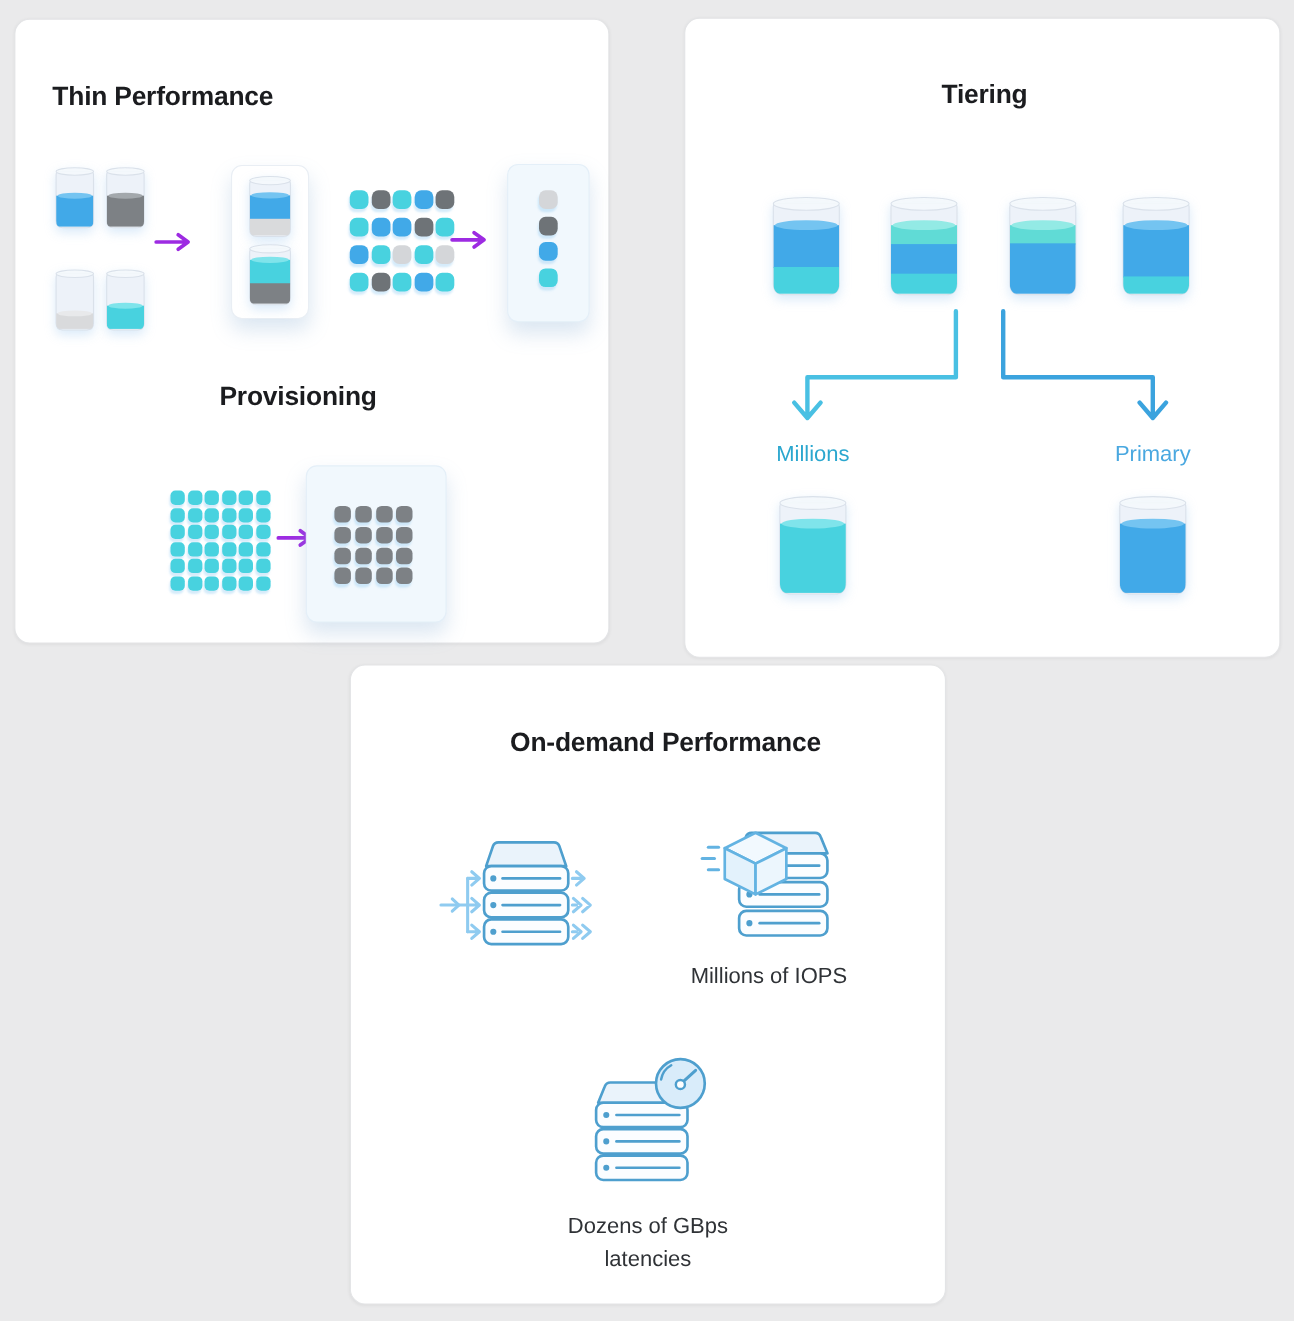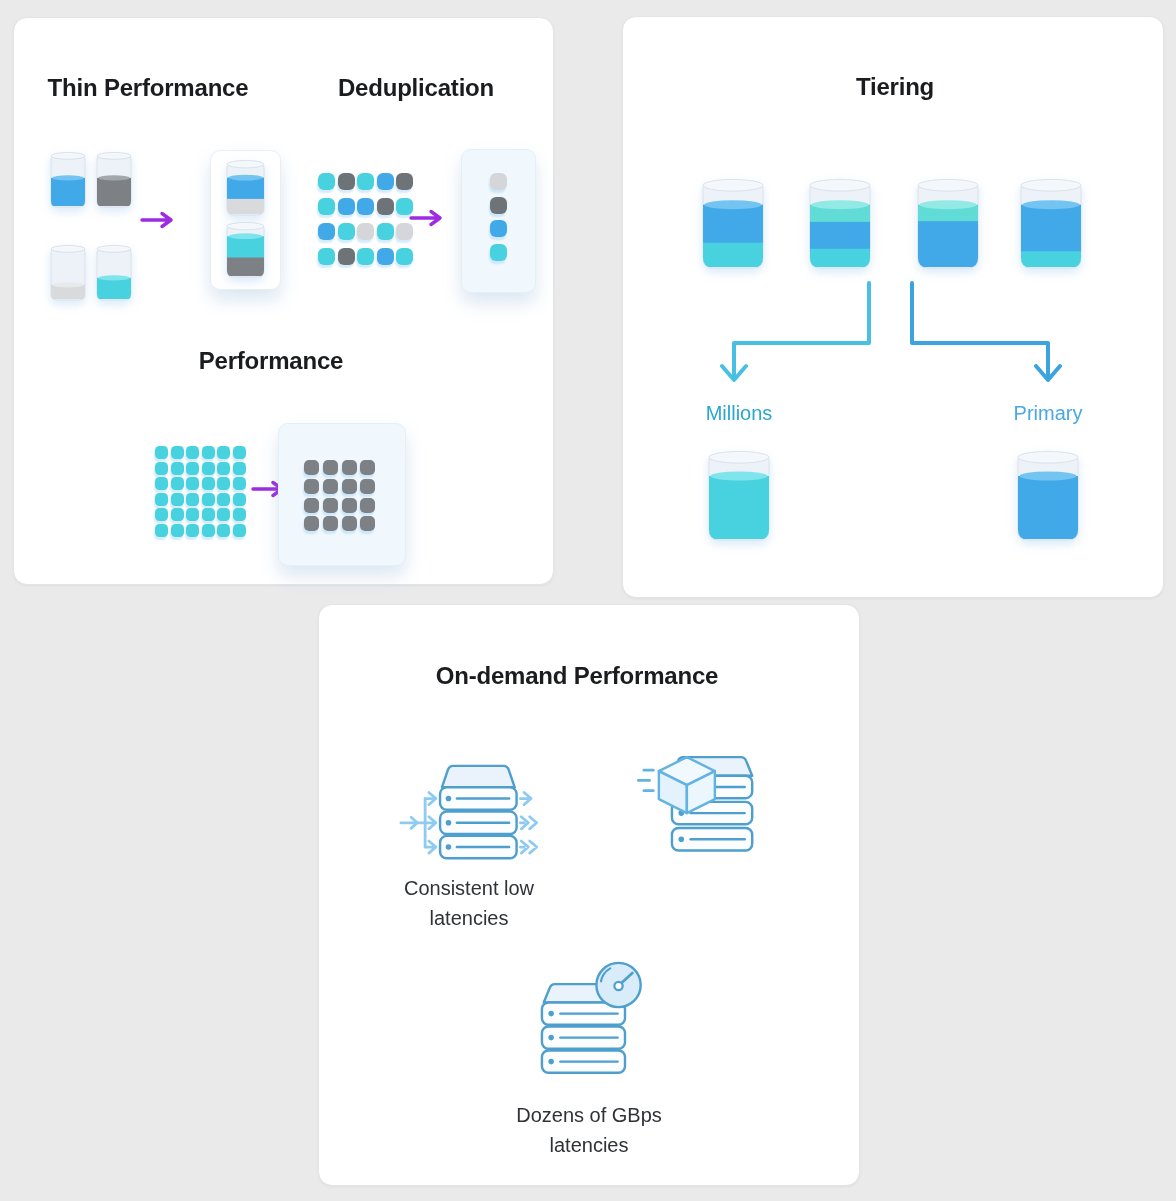--- a/index.html
+++ b/index.html
@@ -39,21 +39,20 @@
   }
   .perf-icon{position:absolute}
 </style>
 </head>
 <body>
 
 <div class="page">
 
   <section class="card card-efficiency">
     <h2 class="ttl" style="left:14px;top:56px;width:240px">Thin Performance</h2>
-    <h2 class="ttl" style="left:282px;top:56px;width:240px">Deduplication</h2>
 
     <div class="cyl" style="left:35px;top:133px"><svg width="38" height="58" viewBox="0 0 38 58">
           <defs>
             <clipPath id="cyl0">
               <path d="M5 4.92 H33 Q36 4.92 36 7.92 V49.92 Q36 56 29.92 56 H8.08 Q2 56 2 49.92 V7.92 Q2 4.92 5 4.92 Z"></path>
             </clipPath>
           </defs>
           <path d="M5 4.92 H33 Q36 4.92 36 7.92 V49.92 Q36 56 29.92 56 H8.08 Q2 56 2 49.92 V7.92 Q2 4.92 5 4.92 Z" fill="#EDF2F9" stroke="#DAE1EA" stroke-width="1"></path>
           <g clip-path="url(#cyl0)">
             <rect x="2" y="26.9" width="34" height="28.1" fill="#41A9E8"></rect>
@@ -165,21 +164,21 @@
 
     <div class="mini-card tint" style="left:447px;top:131px;width:73px;height:142px">
       <div class="dotwrap" style="left: 28px; top: 23px; display: flex; flex-direction: column; gap: 6.5px;">
           <div class="dot" style="width: 17px; height: 17px; border-radius: 6px; background: rgb(212, 214, 217);"></div>
           <div class="dot" style="width: 17px; height: 17px; border-radius: 6px; background: rgb(110, 115, 119);"></div>
           <div class="dot" style="width: 17px; height: 17px; border-radius: 6px; background: rgb(65, 169, 232);"></div>
           <div class="dot" style="width: 17px; height: 17px; border-radius: 6px; background: rgb(72, 210, 223);"></div>
         </div>
     </div>
 
-    <h2 class="ttl" style="left:137px;top:329px;width:240px">Performance</h2>
+    <h2 class="ttl" style="left:137px;top:329px;width:240px">Provisioning</h2>
 
     <div class="dotwrap" style="left: 141px; top: 428px; display: grid; grid-template-columns: repeat(6, 13px); gap: 2.5px;">
         <div class="dot" style="width: 13px; height: 13px; border-radius: 4.5px; background: rgb(72, 210, 223);"></div>
         <div class="dot" style="width: 13px; height: 13px; border-radius: 4.5px; background: rgb(72, 210, 223);"></div>
         <div class="dot" style="width: 13px; height: 13px; border-radius: 4.5px; background: rgb(72, 210, 223);"></div>
         <div class="dot" style="width: 13px; height: 13px; border-radius: 4.5px; background: rgb(72, 210, 223);"></div>
         <div class="dot" style="width: 13px; height: 13px; border-radius: 4.5px; background: rgb(72, 210, 223);"></div>
         <div class="dot" style="width: 13px; height: 13px; border-radius: 4.5px; background: rgb(72, 210, 223);"></div>
         <div class="dot" style="width: 13px; height: 13px; border-radius: 4.5px; background: rgb(72, 210, 223);"></div>
         <div class="dot" style="width: 13px; height: 13px; border-radius: 4.5px; background: rgb(72, 210, 223);"></div>
@@ -330,21 +329,21 @@
           <path d="M5 7.26 H59 Q62 7.26 62 10.26 V79.76 Q62 90 51.76 90 H12.24 Q2 90 2 79.76 V10.26 Q2 7.26 5 7.26 Z" fill="#EDF2F9" stroke="#DAE1EA" stroke-width="1"></path>
           <g clip-path="url(#cyl11)">
             <rect x="2" y="26.0" width="60" height="63.0" fill="#41A9E8"></rect>
           </g>
           <ellipse cx="32" cy="26.0" rx="28.5" ry="4.5" fill="#74C4F1"></ellipse>
           <ellipse cx="32" cy="7.3" rx="30" ry="5.8" fill="#F4F8FC" fill-opacity="0.92" stroke="#DAE1EA" stroke-width="1"></ellipse>
         </svg></div>
   </section>
 
   <section class="card card-performance">
-    <h2 class="ttl" style="left:108px;top:57px;width:300px">On-demand Performance</h2>
+    <h2 class="ttl" style="left:136px;top:57px;width:300px">On-demand Performance</h2>
 
     <svg class="perf-icon" style="left:80px;top:145px" width="140" height="112" viewBox="0 0 150 120">
       <g fill="none" stroke="var(--iconLight)" stroke-width="3" stroke-linecap="round" stroke-linejoin="round">
         <path d="M2 78 H28"></path>
         <path d="M13 72 L19.5 78 L13 84"></path>
         <path d="M28 52 V104"></path>
         <path d="M28 52 H36 M32 45.5 L39.5 52 L32 58.5"></path>
         <path d="M28 78 H36 M32 71.5 L39.5 78 L32 84.5"></path>
         <path d="M28 104 H36 M32 97.5 L39.5 104 L32 110.5"></path>
         <path d="M130 52 H138 M134 45.5 L141.5 52 L134 58.5"></path>
@@ -409,16 +408,16 @@
           <path d="M34 110 H96"></path>
       </g>
       <g stroke="var(--iconStroke)" stroke-linecap="round">
         <circle cx="97" cy="27" r="24" fill="var(--gaugeFill)" stroke-width="2.6"></circle>
         <path d="M78 23 A20 20 0 0 1 88 9" fill="none" stroke-width="2.4"></path>
         <path d="M99 26 L112 14" fill="none" stroke-width="3"></path>
         <circle cx="97" cy="28" r="4.5" fill="#FFFFFF" stroke-width="2.4"></circle>
       </g>
     </svg>
 
-    <div class="perf-label" style="left:50px;top:268px;width:200px">Consistent low latencies</div>
+    <div class="perf-label" style="left:280px;top:268px;width:200px">Millions of IOPS</div>
     <div class="perf-label" style="left:160px;top:495px;width:220px">Dozens of GBps latencies</div>
   </section>
 </div>
 
 </body></html>

